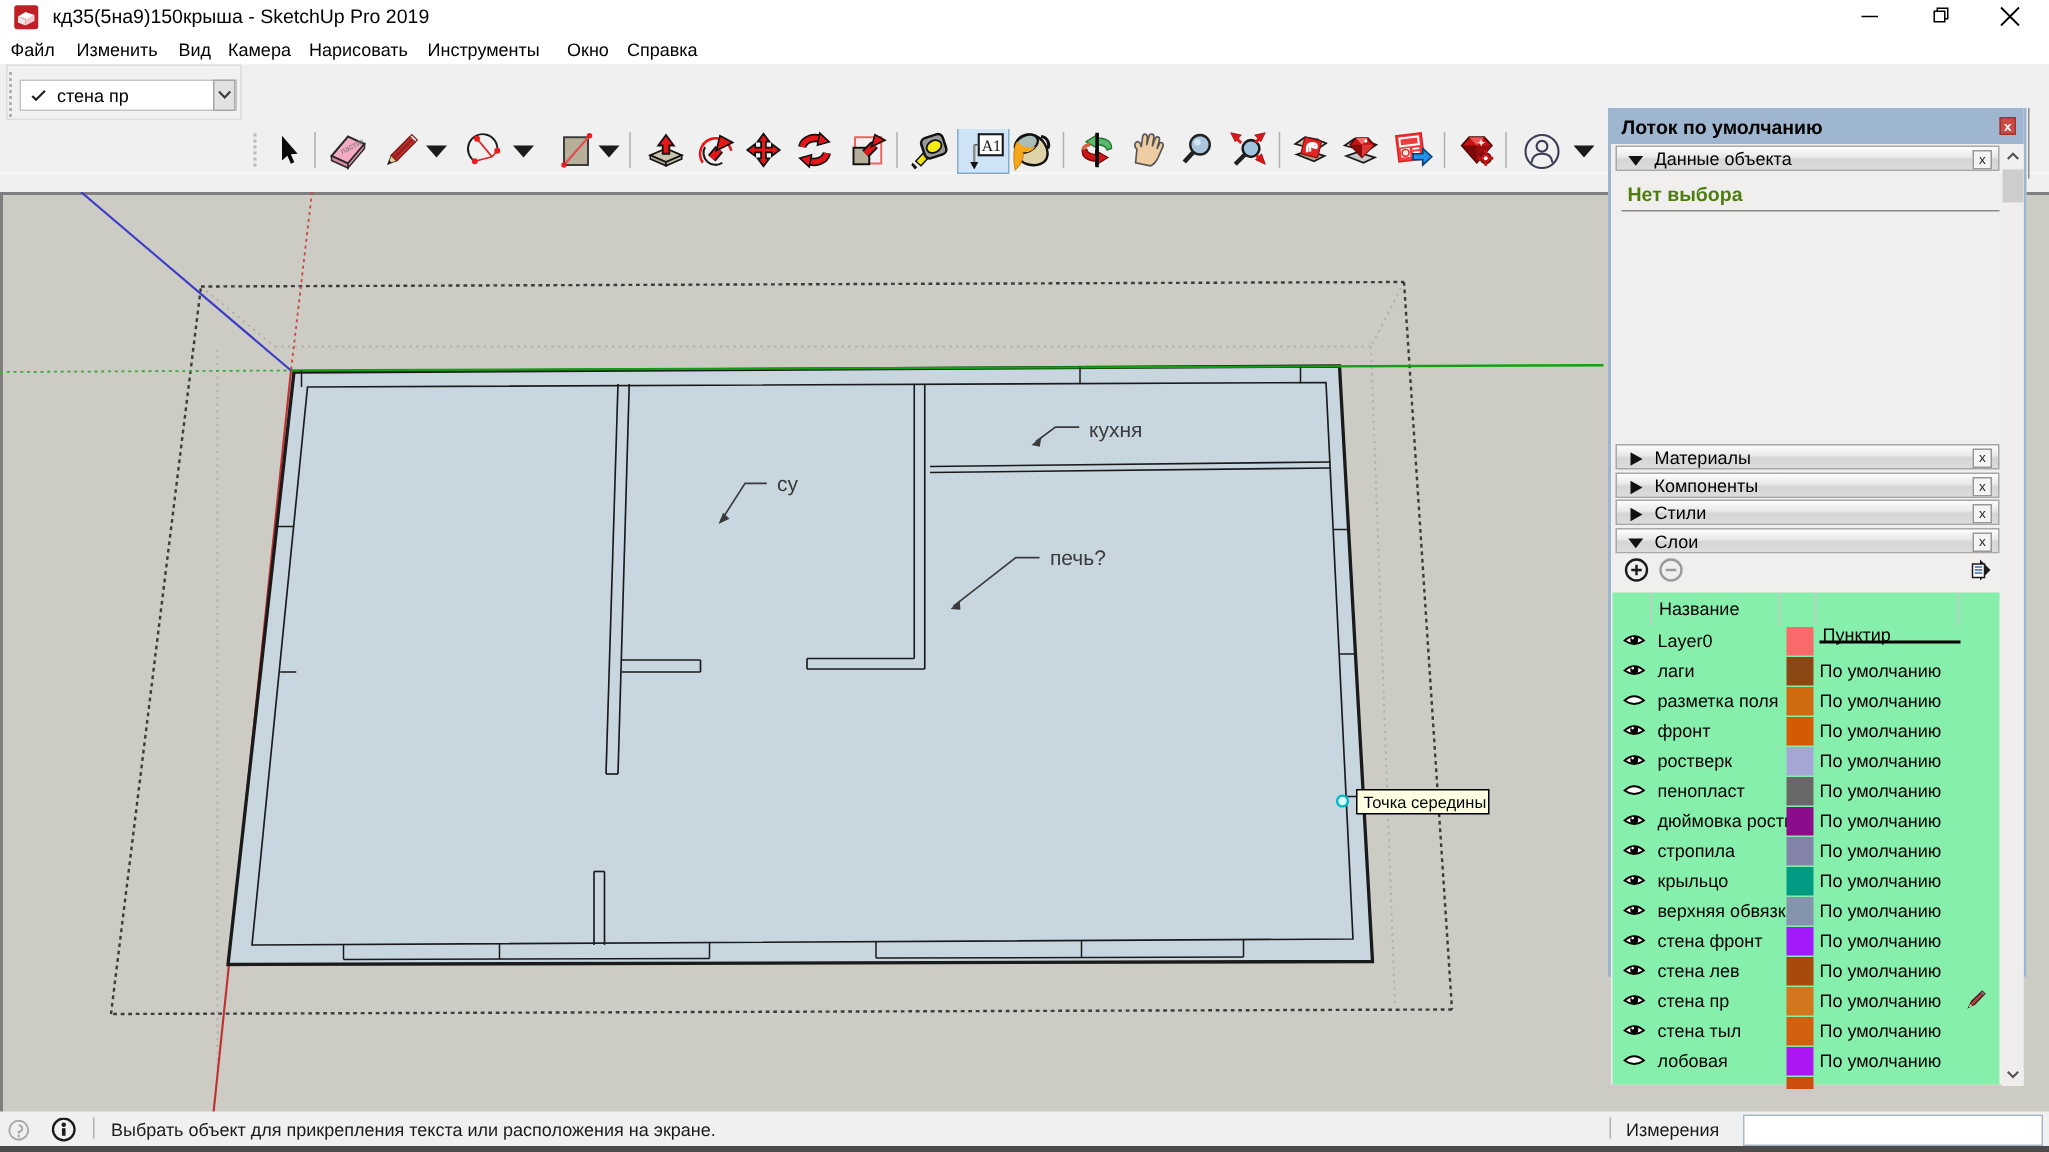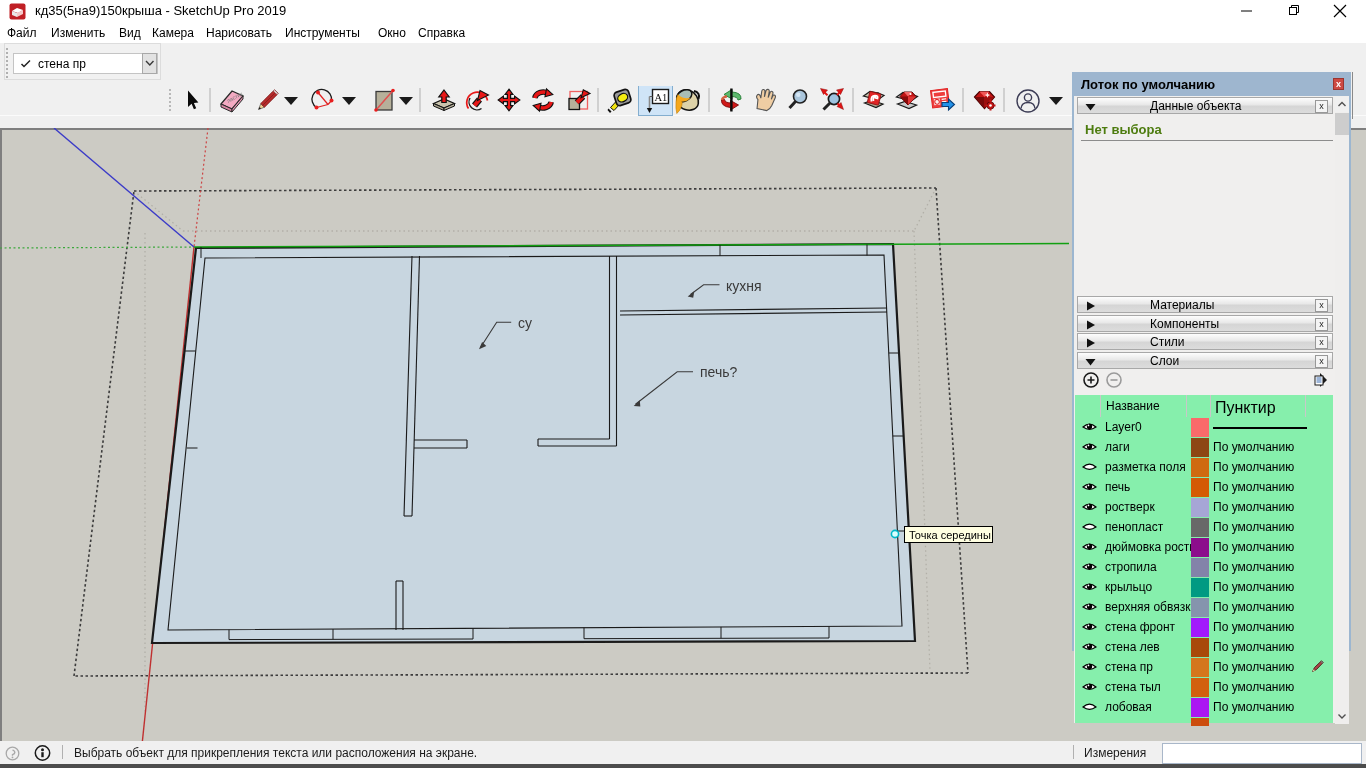--- a/index.html
+++ b/index.html
@@ -17,21 +17,21 @@
 #combopanel { left:4px; top:0px; width:157px; height:37px; border:1px solid #dcdcdc; background:#f1f1f1; }
 #combo { left:8px; top:9px; width:145px; height:21px; background:#ffffff; border:1px solid #c4c4c4; font-size:12px; }
 #combobtn { right:0px; top:-1px; width:15px; height:21px; background:#e2e2e2; border:1px solid #a8a8a8; }
 
 #canvas { left:0; top:117px; width:1366px; height:624px; background:#cccbc4;margin-top:11px; }
 
 #tray { left:1069px; top:72px; width:297px; height:669px; }
 #traywin { left:3px; top:0px; width:279px; height:579px; border:2px solid #9cb6d0; border-top:none; background:#f0efee;padding-left:37px; }
 #trayhdr { left:0px; top:-0px; width:275px; height:24px; background:#9eb6cf; font-size:13px; font-weight:bold; color:#000; }
 .sechdr { left:3px; width:256px; height:17px; background:linear-gradient(#fdfdfd,#e8e8e8 45%,#d5d5d5 55%,#dcdcdc); border:1px solid #a8a8a8; font-size:12px; color:#000; }
-.sechdr .lbl { position:absolute; left:25px; top:1px;margin-left:47px; }
+.sechdr .lbl { position:absolute; left:25px; top:1px; }
 .xbtn { position:absolute; right:4px; top:2px; width:13px; height:13px; border:1px solid #989898; background:#f4f4f4; font-size:9px; line-height:11px; text-align:center; color:#222; }
 
 .lrow { position:absolute; left:2px; width:259px; height:20px; }
 .lname { position:absolute; left:29px; top:3px; font-size:12px; color:#000; }
 .sw { position:absolute; left:115px; top:0.5px; width:18px; height:19px; }
 .pu { position:absolute; left:137px; top:3px; font-size:12px; color:#000;text-align:right; }
 .eyebox { position:absolute; left:6px; top:5px; }
 
 #statusbar { left:0; top:741px; width:1366px; height:23px; background:#f0f0f0; font-size:12px; color:#1a1a1a; }
 #bottomstrip { left:0; top:764px; width:1366px; height:4px; background:#4c4c4c; }
@@ -452,21 +452,21 @@
             <path d="M2.5 6 H7.5 M2.5 8 H7.5 M2.5 10 H7.5" stroke="#3a6ab0" stroke-width="1"></path>
           </svg>
         </div>
 
         <div class="abs" style="left:1px;top:299px;width:258px;height:328px;background:#86efac">
           <div class="abs" style="left:24.7px;top:0;width:1px;height:22px;background:#c8c8c8"></div>
           <div class="abs" style="left:111.3px;top:0;width:1px;height:22px;background:#c8c8c8"></div>
           <div class="abs" style="left:134.8px;top:0;width:1px;height:22px;background:#c8c8c8"></div>
           <div class="abs" style="left:230px;top:0;width:1px;height:22px;background:#c8c8c8"></div>
           <div class="abs" style="left:31px;top:4px;font-size:12px;color:#000">Название</div>
-          <div class="abs" style="left:140px;top:4px;font-size:16px;color:#000">Пунктир</div>
+          <div class="abs" style="left:140px;top:21px;font-size:12px;color:#000">Пунктир</div>
         </div>
         <div id="layerrows" class="abs" style="left:0;top:0;width:261px;height:630px;overflow:hidden">
           <div class="lrow" style="top:321px">
               <svg class="eyebox" width="15" height="10" viewBox="0 0 17 11">
                 <path d="M1.2 5.5 Q8.5 -0.8 15.8 5.5 Q8.5 10.8 1.2 5.5 Z" fill="#fff" stroke="#000" stroke-width="1.4"></path>
                 <circle cx="8.5" cy="4.9" r="3" fill="#000"></circle>
                 <circle cx="7.3" cy="3.7" r="1" fill="#fff"></circle>
               </svg>
               <span class="lname">Layer0</span>
               <div class="sw" style="background:#fa6a6a"></div>
@@ -489,21 +489,21 @@
               <span class="lname">разметка поля</span>
               <div class="sw" style="background:#cf6a10"></div>
               <span class="pu">По умолчанию</span>
             </div>
           <div class="lrow" style="top:381px">
               <svg class="eyebox" width="15" height="10" viewBox="0 0 17 11">
                 <path d="M1.2 5.5 Q8.5 -0.8 15.8 5.5 Q8.5 10.8 1.2 5.5 Z" fill="#fff" stroke="#000" stroke-width="1.4"></path>
                 <circle cx="8.5" cy="4.9" r="3" fill="#000"></circle>
                 <circle cx="7.3" cy="3.7" r="1" fill="#fff"></circle>
               </svg>
-              <span class="lname">печь</span>
+              <span class="lname">фронт</span>
               <div class="sw" style="background:#d45a05"></div>
               <span class="pu">По умолчанию</span>
             </div>
           <div class="lrow" style="top:401px">
               <svg class="eyebox" width="15" height="10" viewBox="0 0 17 11">
                 <path d="M1.2 5.5 Q8.5 -0.8 15.8 5.5 Q8.5 10.8 1.2 5.5 Z" fill="#fff" stroke="#000" stroke-width="1.4"></path>
                 <circle cx="8.5" cy="4.9" r="3" fill="#000"></circle>
                 <circle cx="7.3" cy="3.7" r="1" fill="#fff"></circle>
               </svg>
               <span class="lname">ростверк</span>

